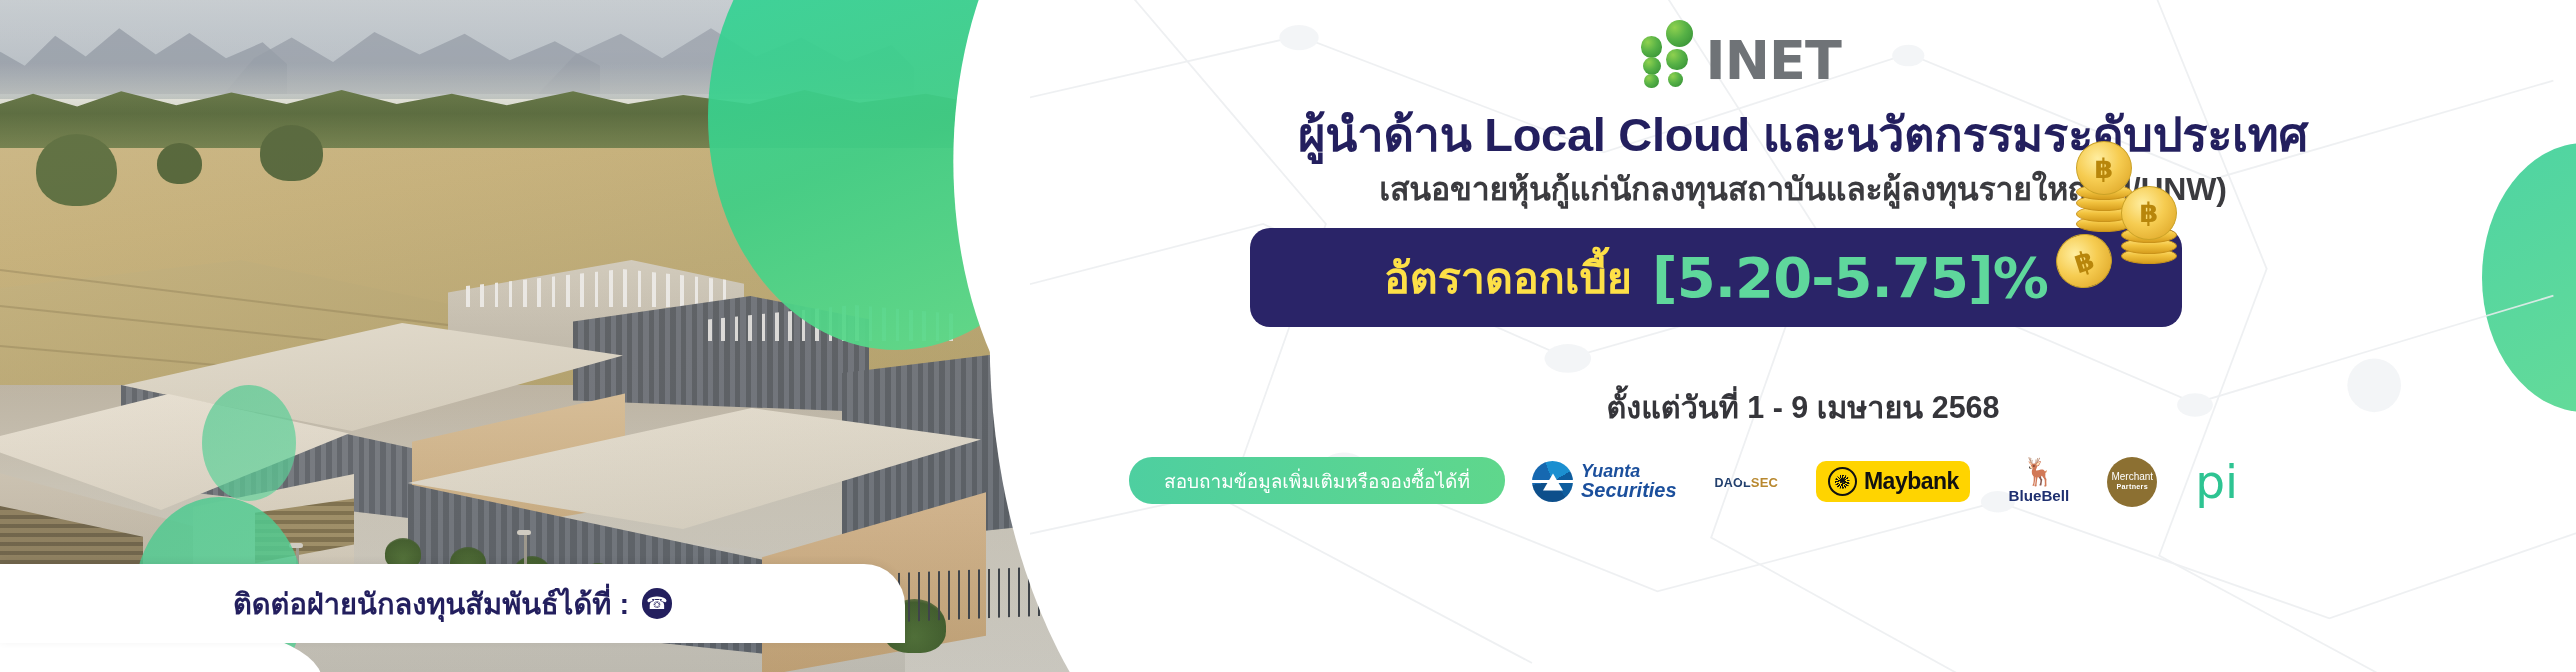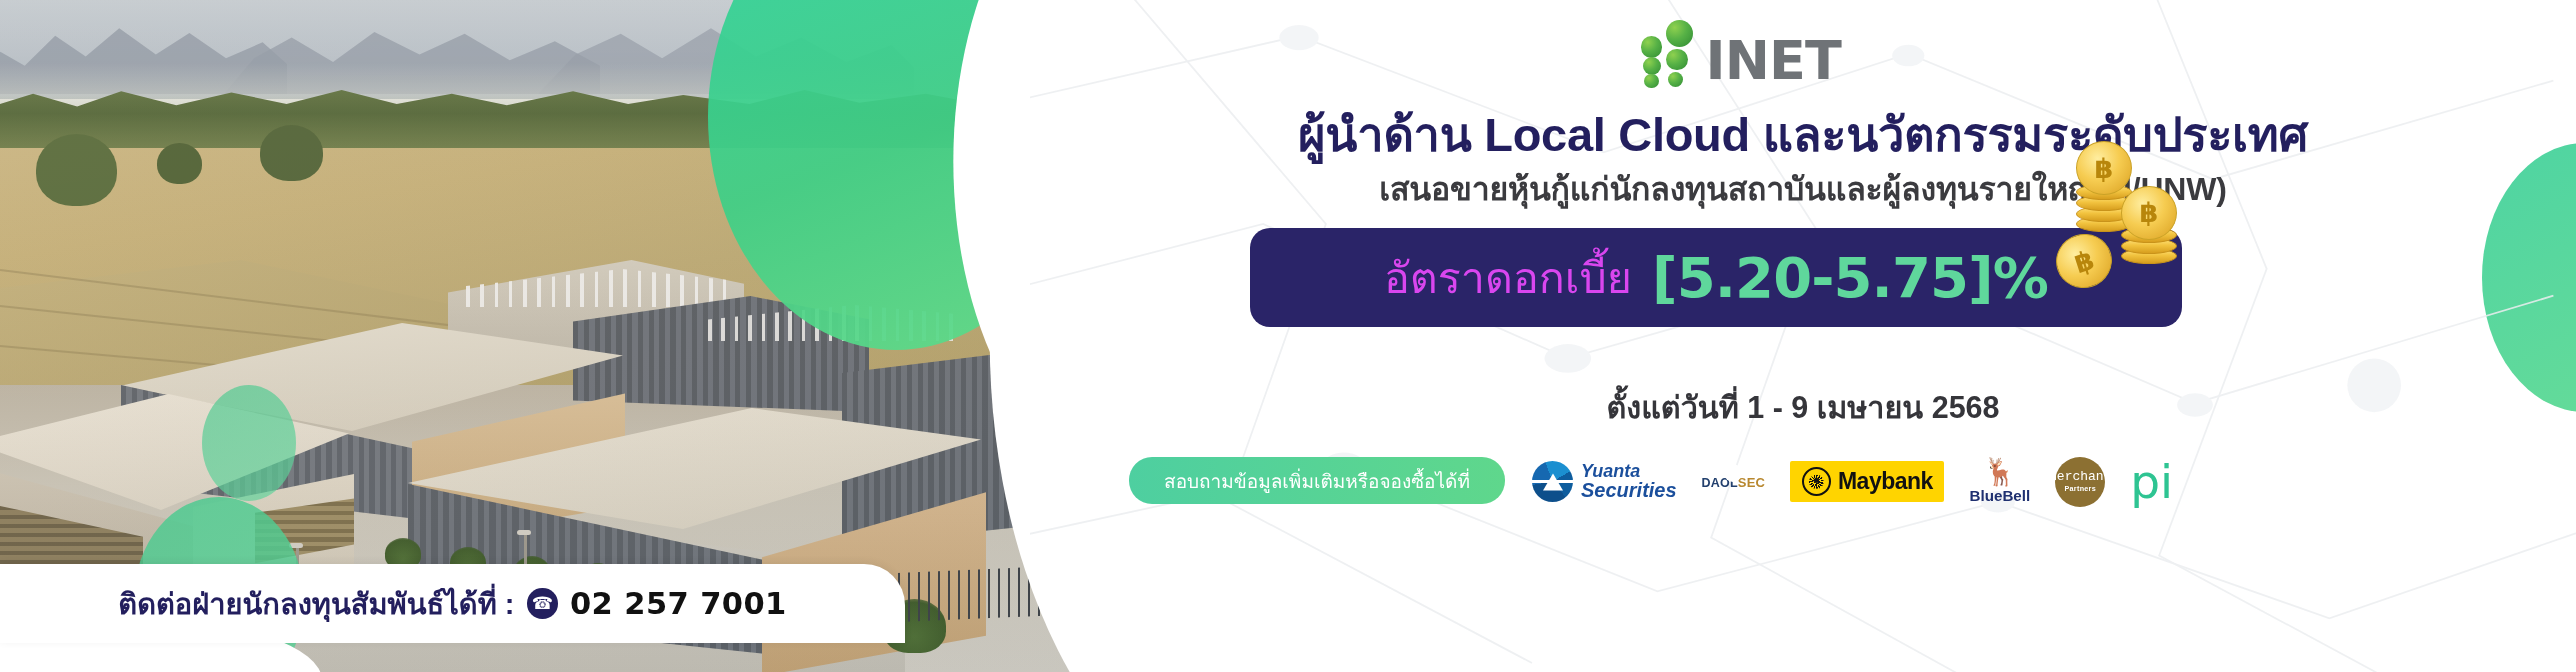--- a/index.html
+++ b/index.html
@@ -161,21 +161,21 @@
   .logo-text { font-size:54px; font-weight:700; letter-spacing:-0.9px; color:#6f7377;
     font-family:"DejaVu Sans",sans-serif; line-height:.92; margin-left:3.6px; }
 
   .headline { position:absolute; left:0; top:97px; width:100%; text-align:center;
     font-size:47px; font-weight:700; color:#231f5e; letter-spacing:-0.3px; white-space:nowrap; }
   .subhead { position:absolute; left:0; top:163px; width:100%; text-align:center;
     font-size:32px; font-weight:700; color:#3b3b3f; letter-spacing:-0.2px; white-space:nowrap; }
 
   .rate-box { position:absolute; left:220px; top:228px; width:932px; height:99px;
     background:#2a2468; border-radius:20px; display:flex; align-items:center; justify-content:center; gap:20px; }
-  .rate-label { font-size:43px; font-weight:400; color:#d946ef; }
+  .rate-label { font-size:43px; font-weight:700; color:#fde047; }
   .rate-value { font-size:56px; font-weight:700; color:#5fd79c; letter-spacing:-0.9px;
     font-family:"DejaVu Sans",sans-serif; }
 
   .coins { position:absolute; left:1026px; top:159px; width:134px; height:125px; }
   .coin-stack { position:absolute; }
   .coin { position:absolute; width:56px; height:16px; border-radius:50%;
     background:linear-gradient(180deg,#ffe27a 0%,#f2c33f 45%,#d79e1e 100%);
     border:0.9px solid #c9931a; }
   .coin-face { position:absolute; width:56px; height:54px; border-radius:50%;
     background:radial-gradient(circle at 38% 32%,#ffeea0 0%,#f6cc51 45%,#d99f1f 100%);
@@ -186,21 +186,21 @@
     font-size:23px; font-weight:400; color:#ef2b2b; white-space:nowrap; }
   .dates { position:absolute; left:0; top:383px; width:100%; text-align:center;
     font-size:30.5px; font-weight:700; color:#35353a; white-space:nowrap; }
 
   .cta { position:absolute; left:99px; top:457px; width:376px; height:47px; border-radius:23px;
     background:linear-gradient(90deg,#4ecfa0 0%,#5fd78c 100%);
     display:flex; align-items:center; justify-content:center;
     font-size:19px; color:#ffffff; font-weight:400; }
 
   .partners { position:absolute; left:502px; top:441px; width:1030px; height:81px;
-    display:flex; align-items:center; gap:25px; }
+    display:flex; align-items:center; gap:38px; }
   .plogo { display:flex; align-items:center; }
 
   
   .yt-mark { width:41px; height:41px; border-radius:50%;
     background:conic-gradient(from 200deg,#0d4f8b 0deg 60deg,#1668b0 60deg 140deg,#1b8fd0 140deg 220deg,#0e5d9e 220deg 300deg,#0d4f8b 300deg 360deg);
     position:relative; }
   .yt-mark::after { content:""; position:absolute; left:50%; top:52%; transform:translate(-50%,-50%);
     width:0; height:0; border-left:10px solid transparent; border-right:10px solid transparent;
     border-bottom:17px solid #ffffff; }
   .yt-mark::before { content:""; position:absolute; left:0; top:46%; width:100%; height:2.7px; background:#ffffff; }
@@ -211,38 +211,38 @@
   
   .daol { text-align:center; }
   .daol-mark { width:43px; height:43px; border-radius:50%; margin:0 auto; position:relative;
     background:conic-gradient(from 0deg,#c9a06a 0deg 88deg,#4a79ad 88deg 360deg); }
   .daol-mark::after { content:""; position:absolute; left:50%; top:50%; transform:translate(-50%,-50%);
     width:18px; height:18px; border-radius:50%; background:#ffffff; }
   .daol-txt { margin-top:2.7px; font-size:12.5px; font-weight:700; color:#23406e; letter-spacing:0.2px; }
   .daol-txt .sec { color:#b8882f; font-size:13px; }
 
   
-  .maybank { background:#ffd400; border-radius:2px; padding:6.3px 11.6px; display:flex; align-items:center; gap:7.2px; }
+  .maybank { background:#ffd400; border-radius:10px; padding:6.3px 11.6px; display:flex; align-items:center; gap:7.2px; }
   .mb-mark { width:29px; height:29px; border-radius:50%; border:2.7px solid #111; position:relative;
     background:#ffd400; }
   .mb-mark::after { content:"";position:absolute;left:50%;top:50%;transform:translate(-50%,-50%);
     width:14.3px;height:14.3px;border-radius:50%;
     background:radial-gradient(circle at 50% 40%,#111 0 2.7px,transparent 2.7px),
                repeating-conic-gradient(from 0deg,#111 0deg 12deg,#ffd400 12deg 24deg); }
   .mb-txt { font-size:23px; font-weight:700; color:#111; letter-spacing:-0.5px; }
 
   
   .bb { text-align:center; }
   .bb-deer { font-size:27px; color:#1f3070; line-height:1; }
   .bb-txt { font-size:15.2px; font-weight:700; color:#1f3070; margin-top:0.9px; }
 
   
   .merch { width:50px; height:50px; border-radius:50%; background:#8c7032;
     display:flex; flex-direction:column; align-items:center; justify-content:center; color:#fff; }
-  .merch .m1 { font-size:13px; font-weight:400; line-height:1.05;font-family:Liberation Mono, monospace; }
+  .merch .m1 { font-size:10px; font-weight:400; line-height:1.05; }
   .merch .m2 { font-size:7.2px; font-weight:700; letter-spacing:0.3px; }
 
   
   .pi-logo { font-size:47px; font-weight:400; color:#2ec492; line-height:.8;
     font-family:"DejaVu Sans",sans-serif; }
 
   
   .contact { position:absolute; left:0; top:564px; width:905px; height:79px;
     background:#ffffff; border-radius:0 41px 0 0;
     display:flex; align-items:center; justify-content:center; gap:12.5px;
@@ -442,17 +442,16 @@
       <div class="plogo">
         <span class="pi-logo">pi</span>
       </div>
 
     </div>
   </div>
 
   <div class="contact">
     <span class="contact-label">ติดต่อฝ่ายนักลงทุนสัมพันธ์ได้ที่ :</span>
     <span class="phone-icon">☎</span>
-    <span class="contact-num">02 257 7001</span>
   </div>
 
 </div>
 
 
 </body></html>

